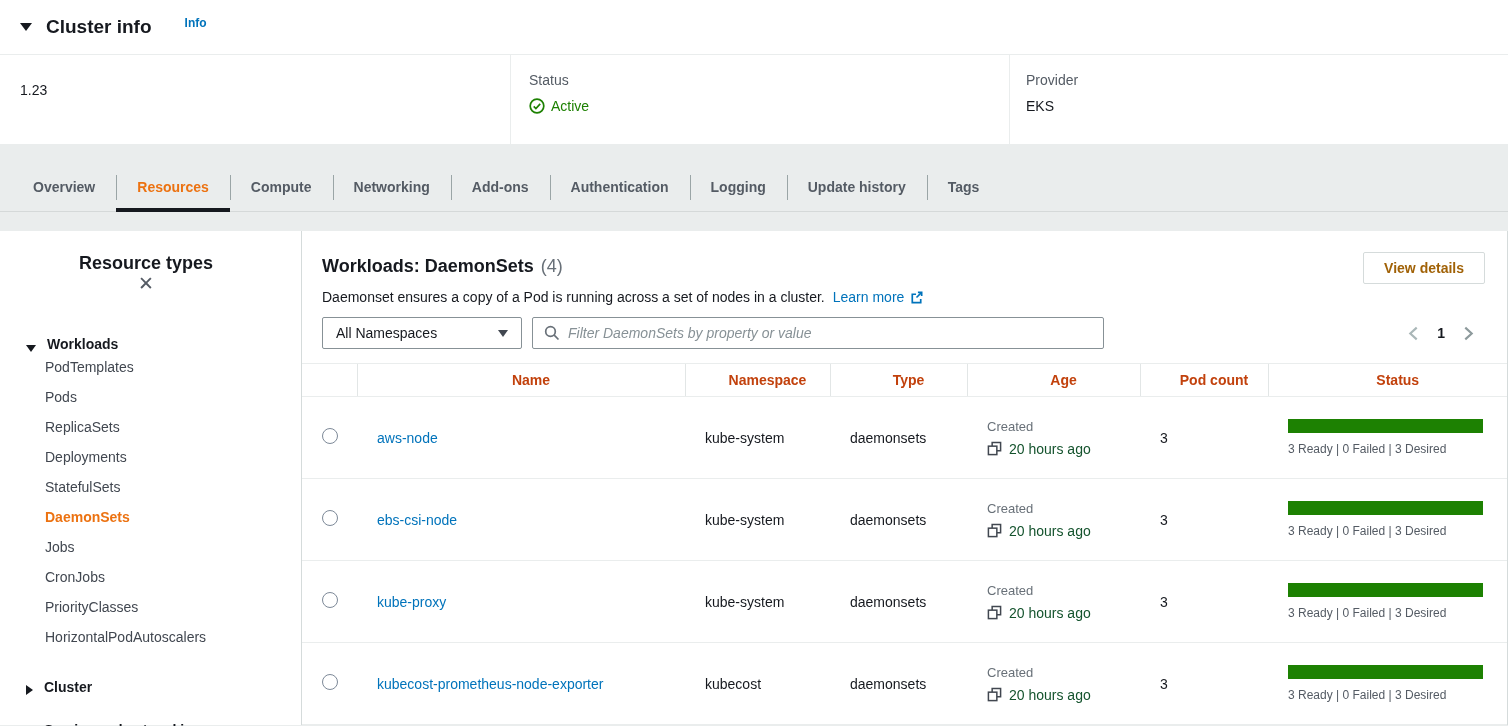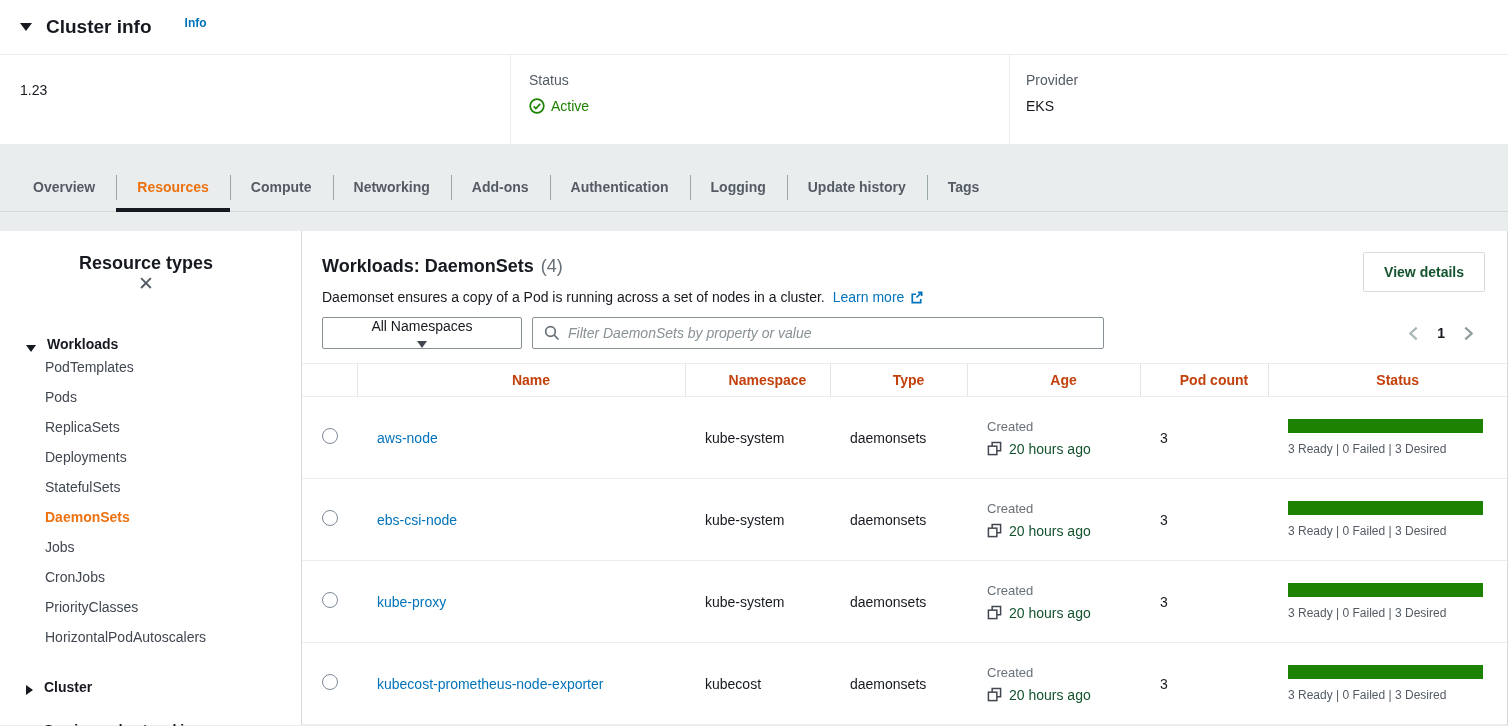--- a/index.html
+++ b/index.html
@@ -43,25 +43,25 @@
   .tree-group .caret-right { border-top-width:5px; border-bottom-width:5px; border-left-width:7px; }
   .tree-group.collapsed { margin-top:13px; }
   .tree-item { padding-left:45px; height:30px; line-height:30px; font-size:14px; color:#414750; cursor:pointer; }
   .tree-item.selected { color:#ec7211; font-weight:700; }
   
   .main { flex:1; min-width:0; position:relative; padding:25px 22px 0 20px; }
   .main-title { font-size:18px; font-weight:700; display:flex; align-items:baseline; gap:7px; }
   .main-count { color:#687078; font-weight:400; }
   .desc { margin-top:12px; font-size:14px; display:flex; align-items:center; gap:8px; }
   .learn-more { color:#0073bb; cursor:pointer; display:flex; align-items:center; gap:5px; }
-  .view-details { position:absolute; top:21px; right:22px; height:40px; padding:0 20px; background:#fff;
-    border:1px solid #d5dbdb; border-radius:2px; font-family:inherit; font-size:14px; font-weight:700; color:#14532d; }
+  .view-details { position:absolute; top:21px; right:22px; height:32px; padding:0 20px; background:#fff;
+    border:1px solid #d5dbdb; border-radius:2px; font-family:inherit; font-size:14px; font-weight:700; color:#a16207; }
   .filter-row { display:flex; align-items:center; margin-top:12px; }
   .ns-select { width:200px; height:32px; border:1px solid #879196; border-radius:2px; display:flex;
-    align-items:center; justify-content:space-between; padding:0 13px; font-size:14px; cursor:pointer; background:#fff;flex-direction:column; }
+    align-items:center; justify-content:space-between; padding:0 13px; font-size:14px; cursor:pointer; background:#fff; }
   .select-caret { width:0; height:0; border-left:5px solid transparent; border-right:5px solid transparent; border-top:7px solid #414750; }
   .search-box { margin-left:10px; width:572px; height:32px; border:1px solid #879196; border-radius:2px;
     display:flex; align-items:center; gap:8px; padding:0 11px; background:#fff; }
   .search-box input { border:none; outline:none; flex:1; font-family:inherit; font-size:14px; font-style:italic; color:#16191f; background:transparent; }
   .search-box input::placeholder { color:#879196; font-style:italic; opacity:1; }
   .pagination { margin-left:auto; display:flex; align-items:center; gap:17px; padding-right:10px; }
   .page-btn { background:none; border:none; cursor:pointer; display:flex; align-items:center; padding:0; }
   .page-num { font-size:14px; font-weight:700; color:#16191f; }
   
   .table-wrap { margin:14px -22px 0 -20px; }

